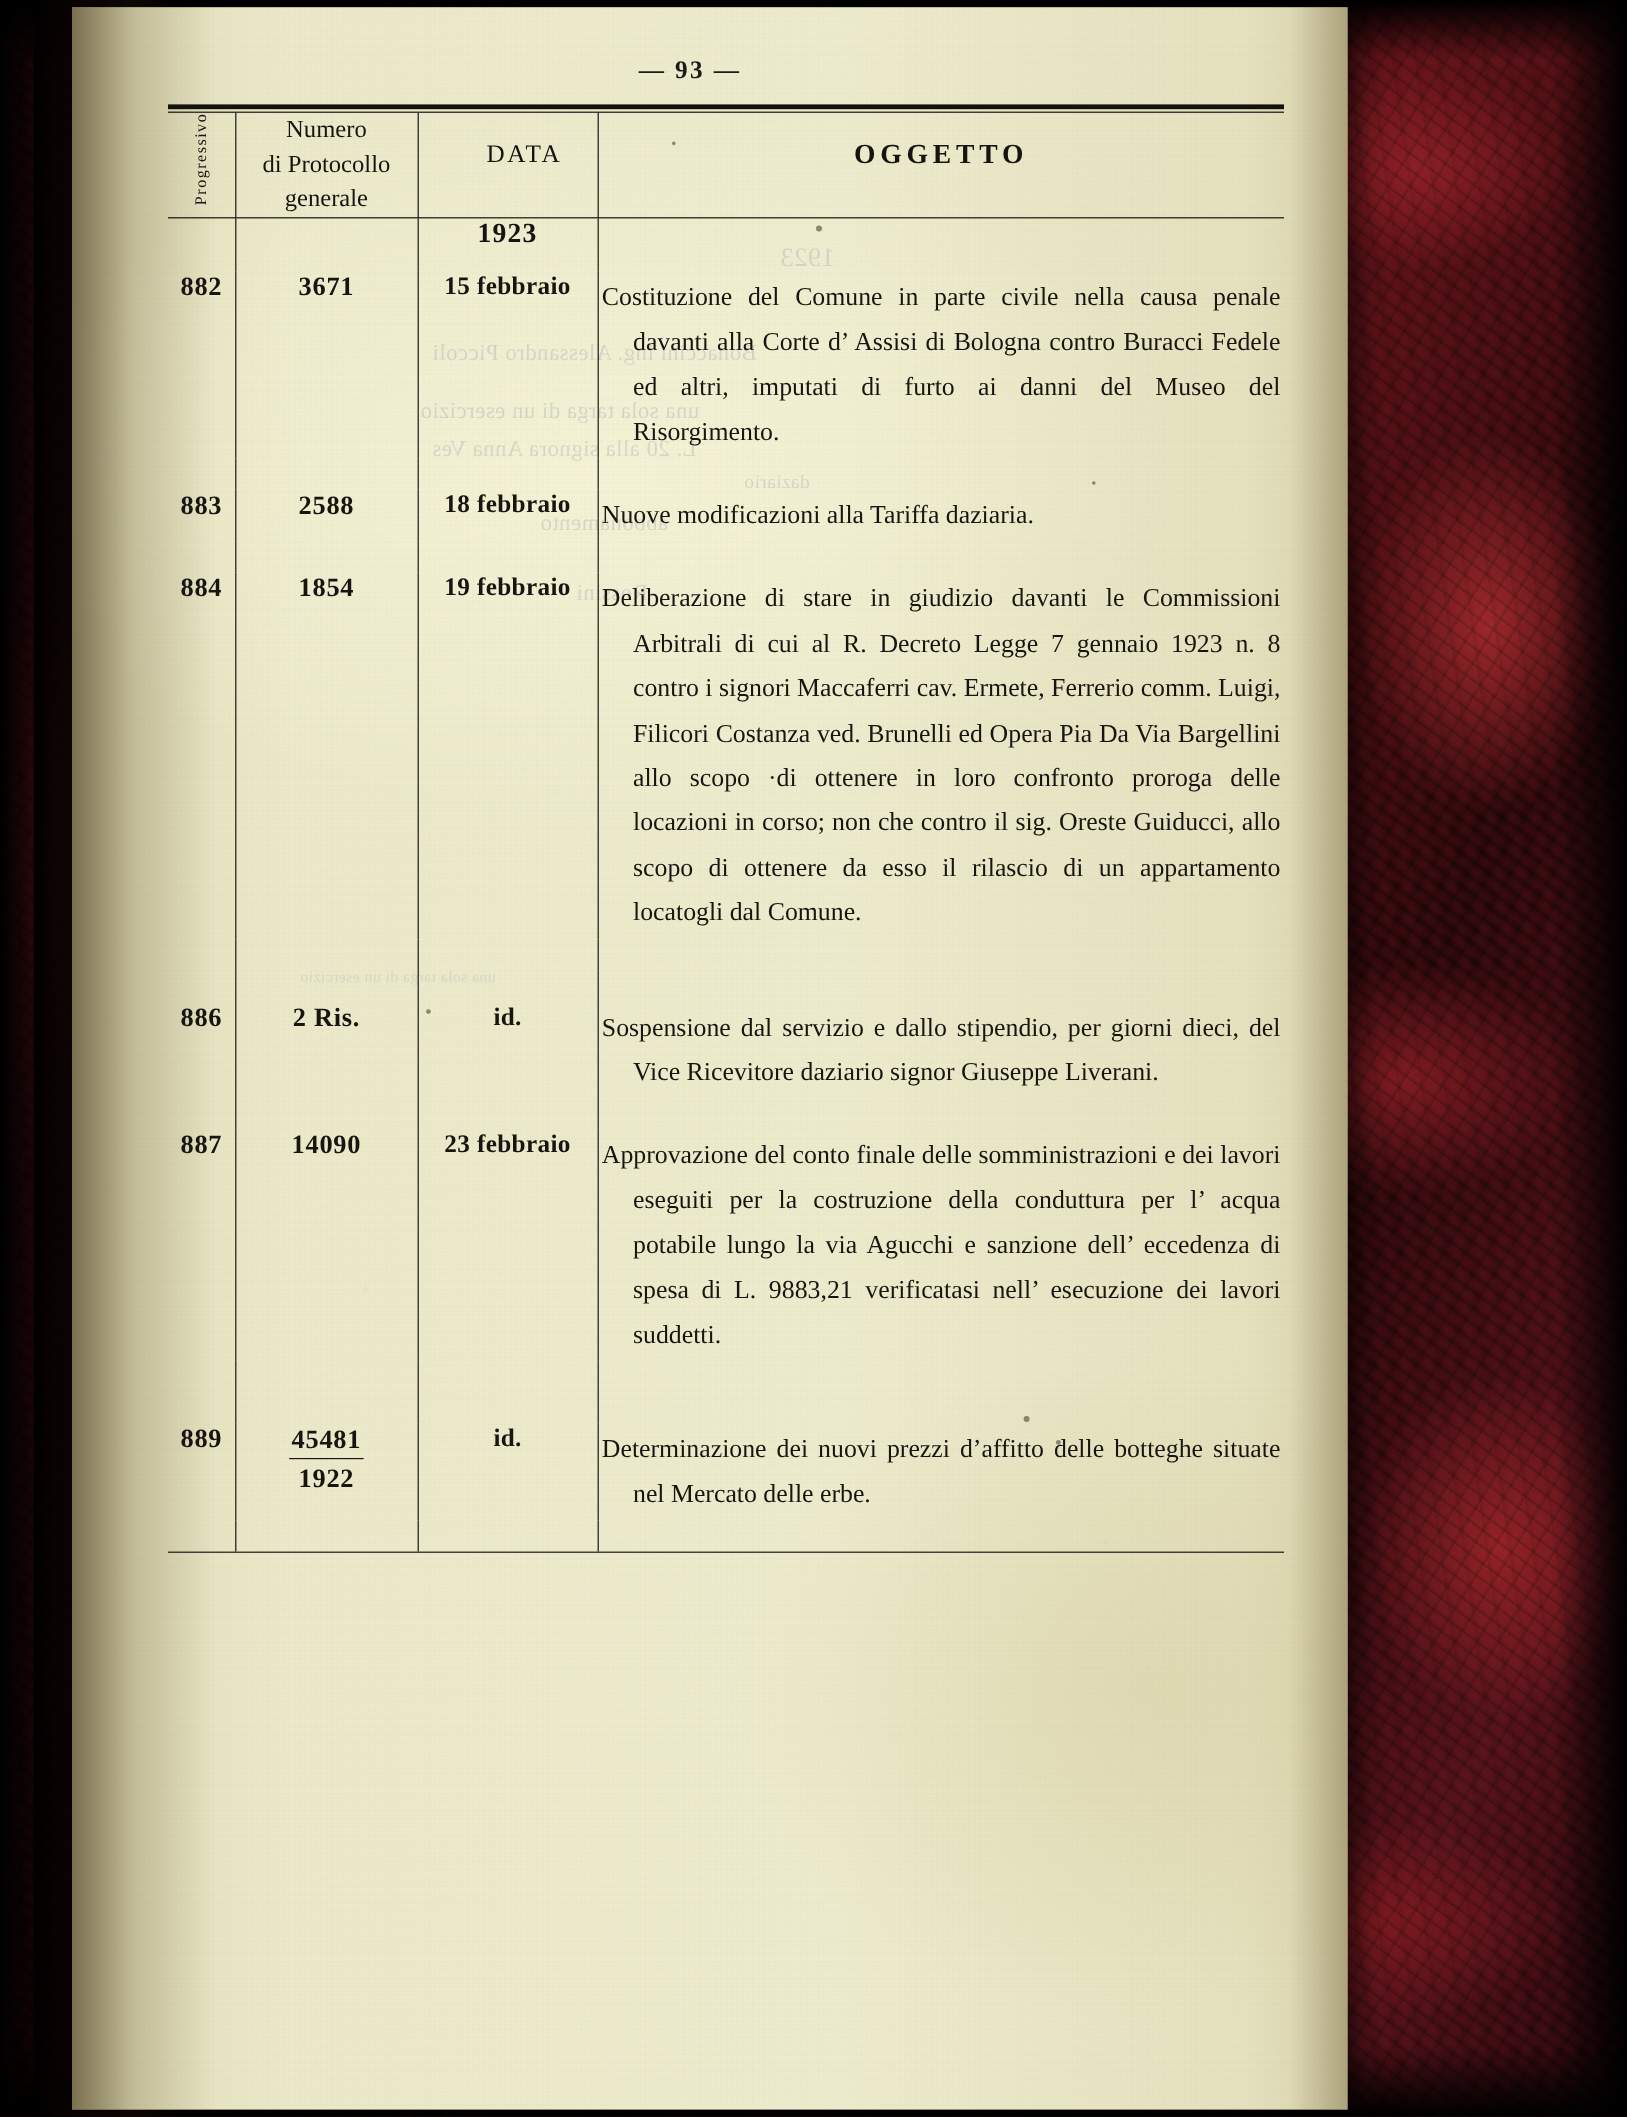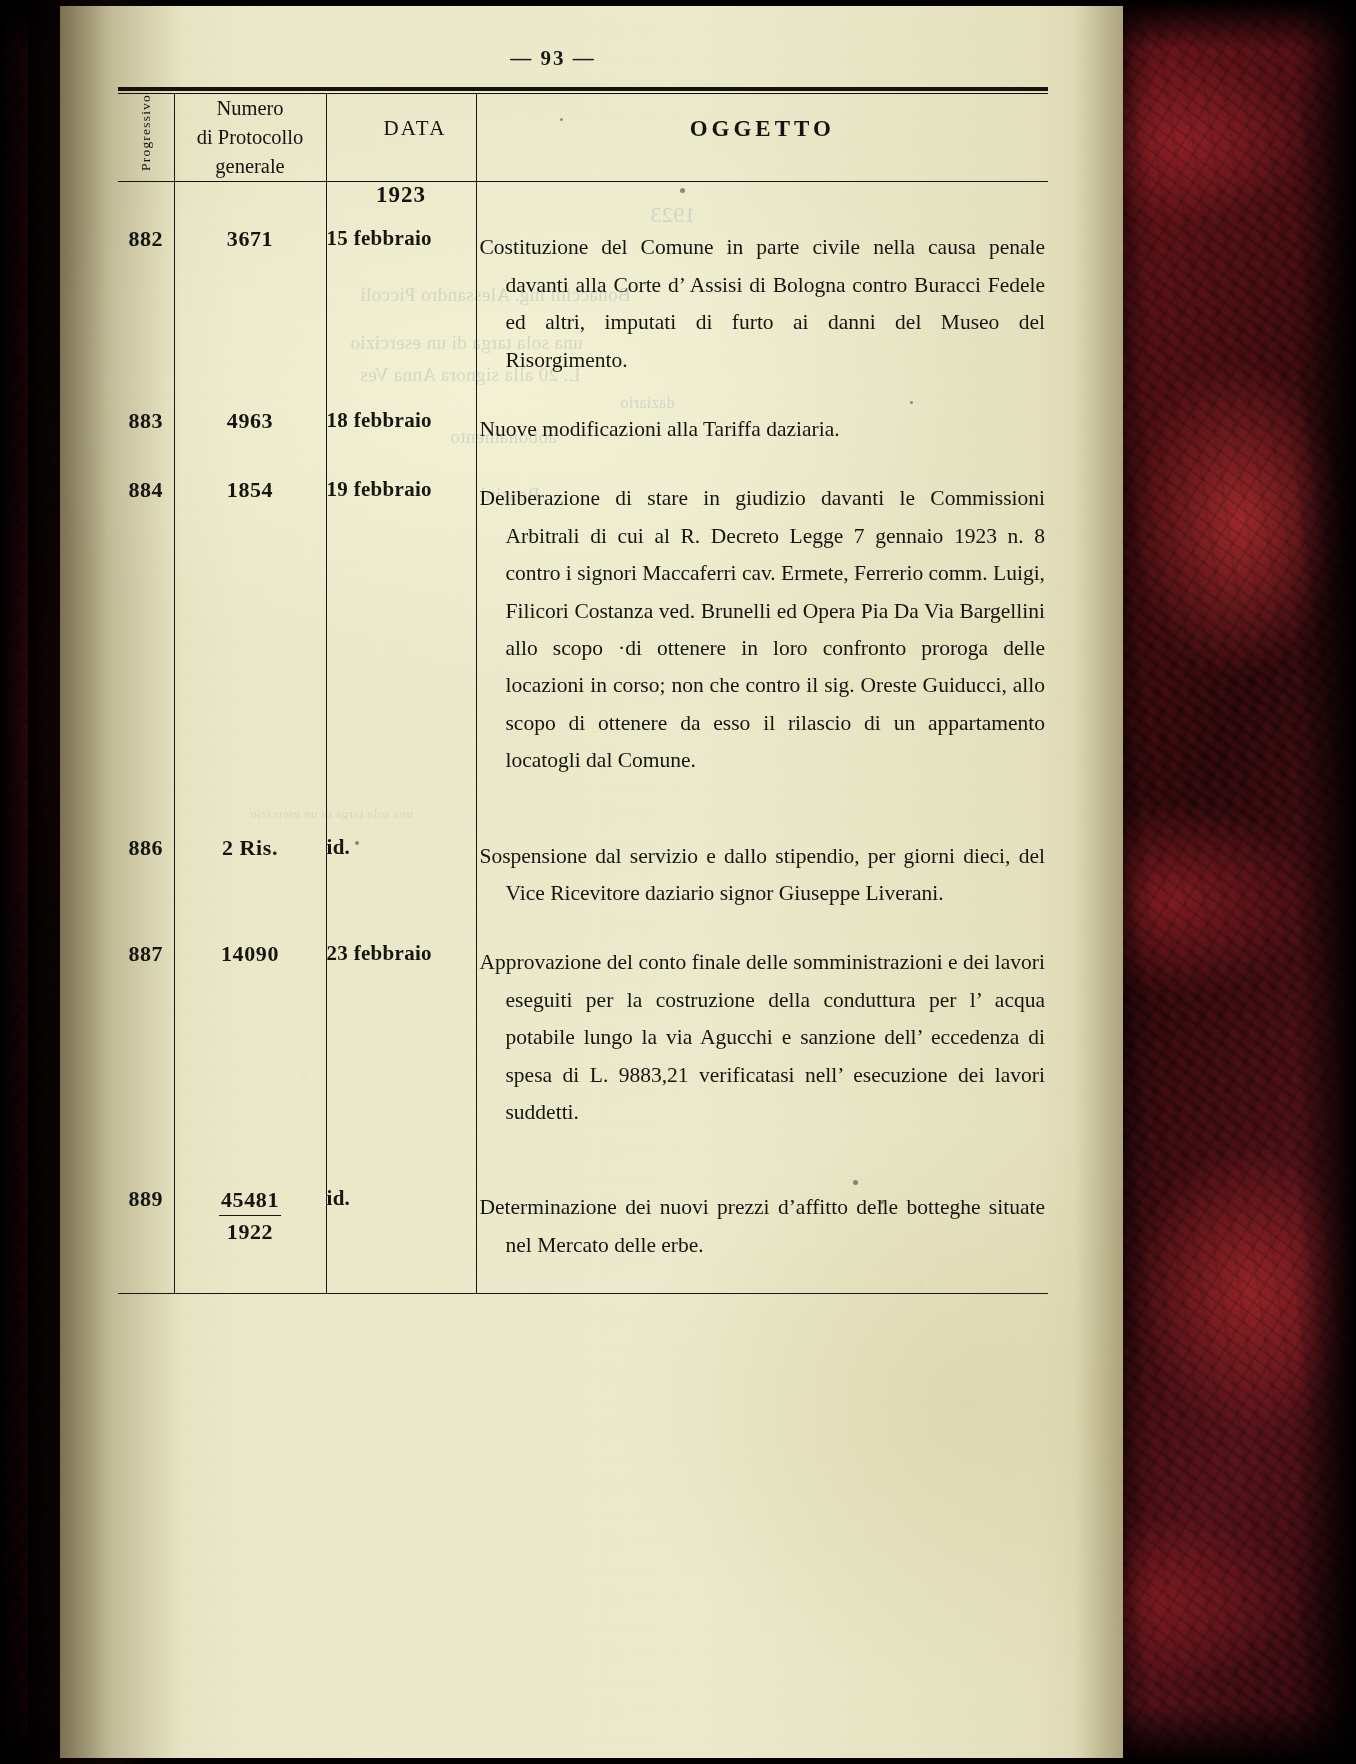--- a/index.html
+++ b/index.html
@@ -102,21 +102,21 @@
     transform: scaleX(-1);
     white-space: nowrap;
     pointer-events: none;
     font-size: 19px;
     letter-spacing: .4px;
   }
 
   
   #content {
     position: absolute;
-    left: 58px;
+    left: 80px;
     top: 40px;
     width: 930px;
   }
 
   #page-number {
     text-align: center;
     font-size: 21px;
     letter-spacing: 2px;
     color: #1c1b18;
     margin: 0 0 16px 0;
@@ -198,20 +198,21 @@
   }
   .c-proto {
     text-align: center;
     font-size: 22px;
     font-weight: 700;
     color: #16150f;
     padding-top: 4px;
     letter-spacing: .6px;
   }
   .c-data {
+    text-align: center;
     font-size: 21px;
     font-weight: 600;
     color: #16150f;
     padding-top: 5px;
     letter-spacing: .3px;
   }
   .c-ogg {
     font-size: 21.5px;
     line-height: 1.74;
     color: #16150f;
@@ -335,21 +336,21 @@
         </tr>
         <tr class="row-spacer">
           <td class="vr"></td>
             <td class="vr"></td>
             <td class="vr"></td>
             <td></td>
         </tr>
 
         <tr>
           <td class="vr c-prog">883</td>
-          <td class="vr c-proto">4963</td>
+          <td class="vr c-proto">2588</td>
           <td class="vr c-data">18 febbraio</td>
           <td class="c-ogg">
               <p>Nuove modificazioni alla Tariffa daziaria.</p>
             </td>
         </tr>
         <tr class="row-spacer">
           <td class="vr"></td>
             <td class="vr"></td>
             <td class="vr"></td>
             <td></td>

